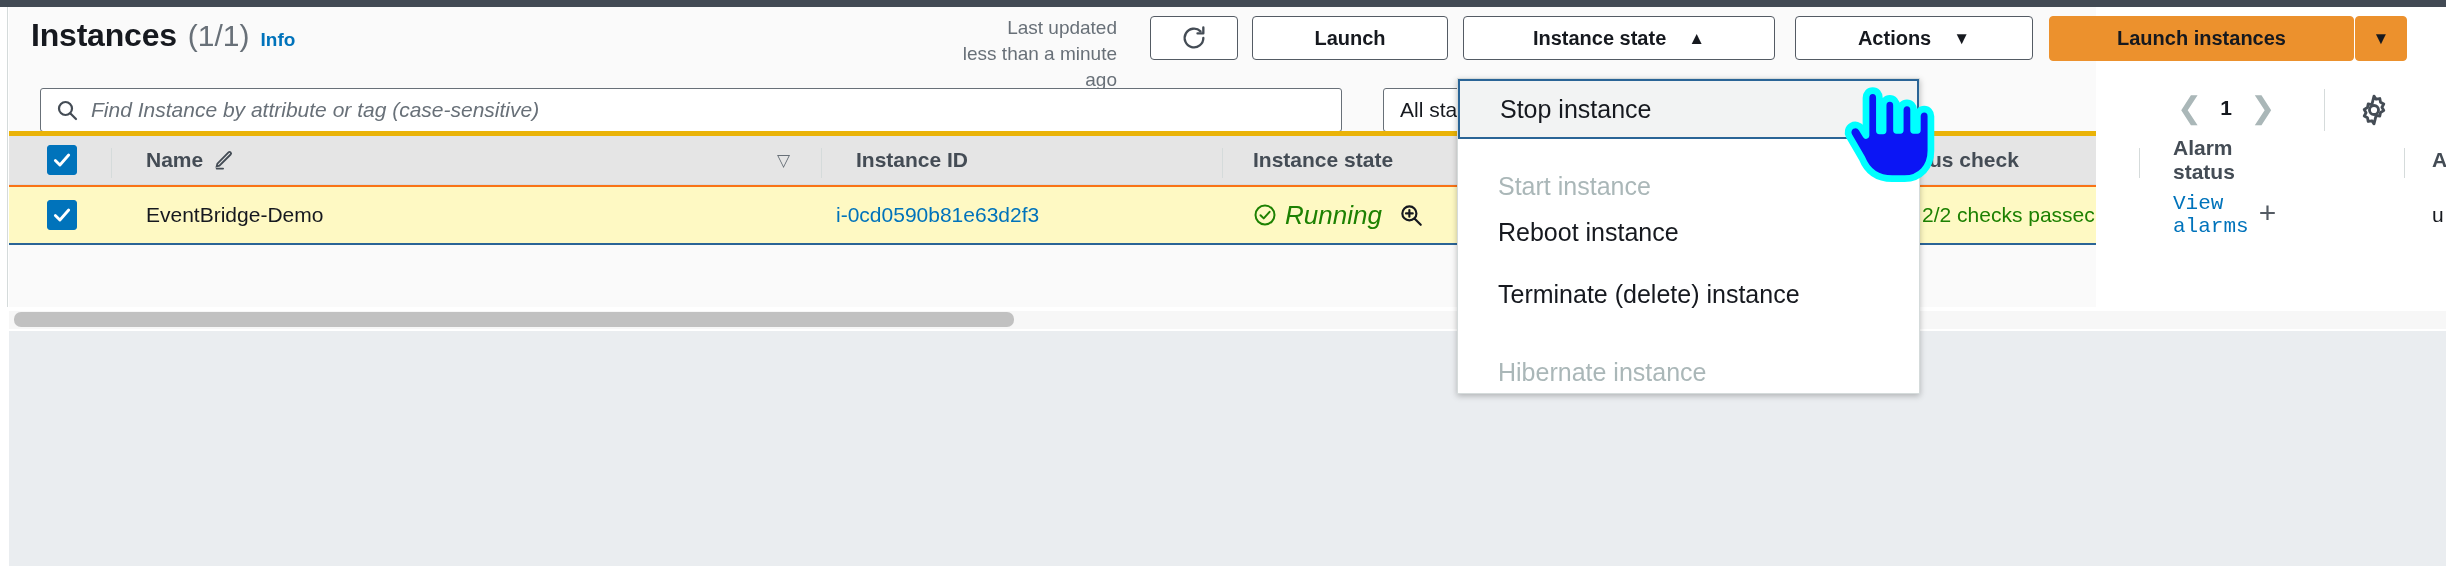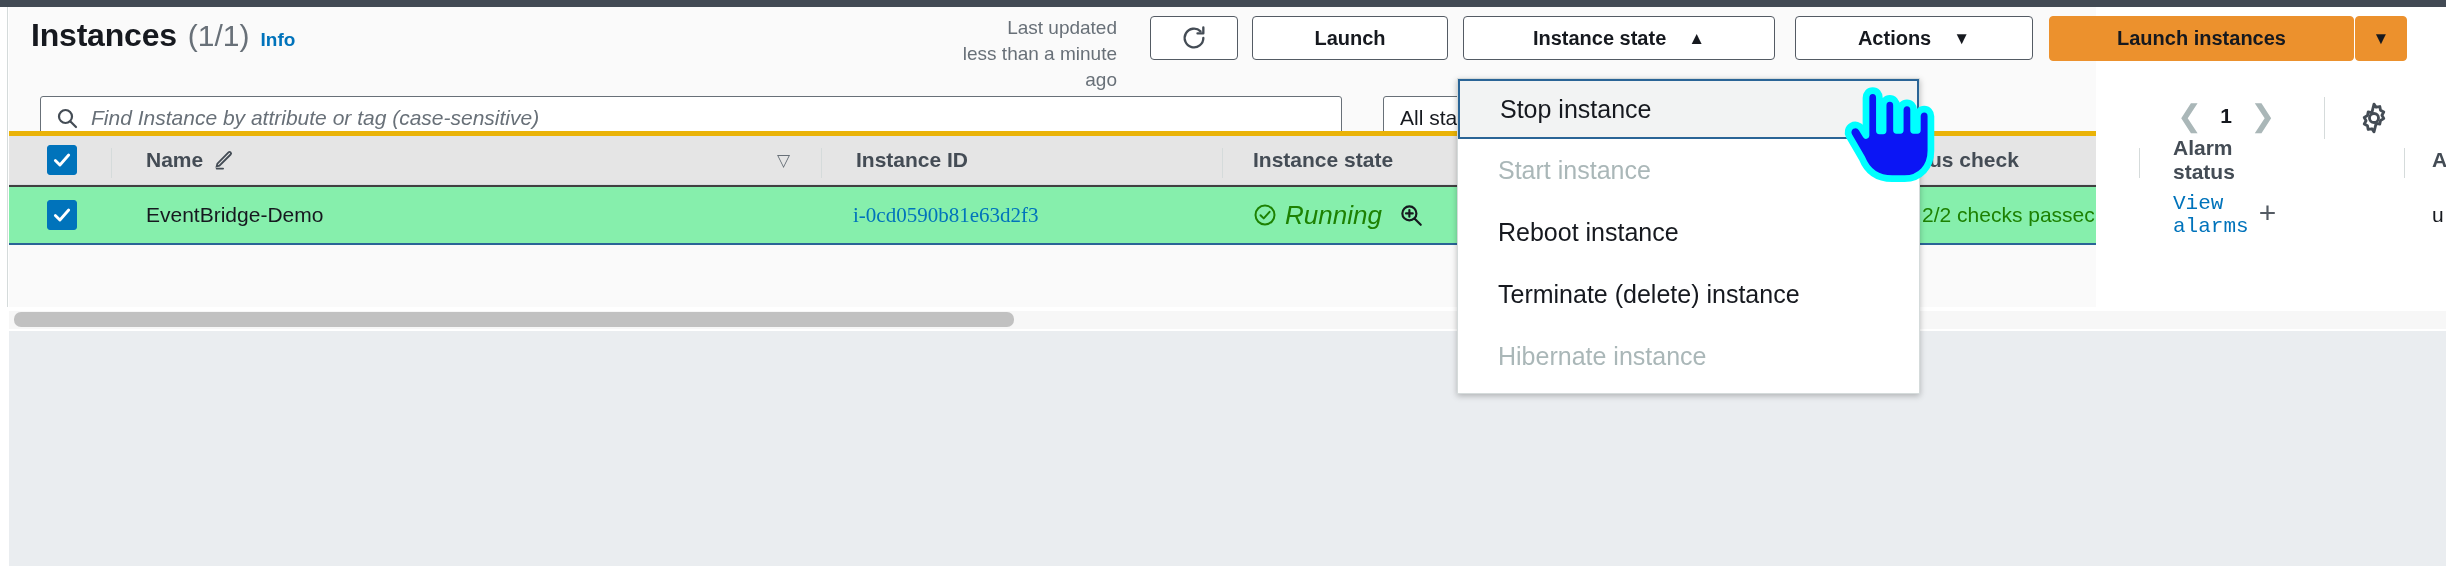--- a/index.html
+++ b/index.html
@@ -39,42 +39,42 @@
   .btn-actions { position:absolute; left:1786px; top:9px; width:238px; height:44px; gap:22px; }
   .btn-launch  { position:absolute; left:2040px; top:9px; width:305px; height:45px;
       background:#ec912d; border:1px solid #ec912d; color:#16191f; }
   .btn-launch-caret { position:absolute; left:2346px; top:9px; width:52px; height:45px;
       background:#ec912d; border:1px solid #ec912d; color:#16191f; }
 
   .refresh-ico { width:28px; height:28px; }
   .caret { font-size:17px; color:#16191f; line-height:1; }
 
   
-  .filter-row { position:absolute; left:0; top:78px; width:100%; height:62px; }
+  .filter-row { position:absolute; left:0; top:70px; width:100%; height:62px; }
   .search-box { position:absolute; left:31px; top:11px; width:1302px; height:44px;
       border:1px solid #687078; border-radius:3px; background:#ffffff;
       display:flex; align-items:center; padding:0 14px; gap:12px; }
   .search-ico { width:24px; height:24px; flex:0 0 auto; }
   .search-ph { font-size:21px; font-style:italic; color:#687078; }
 
   .state-filter { position:absolute; left:1374px; top:11px; width:200px; height:44px;
       border:1px solid #687078; border-radius:3px; background:#ffffff;
       display:flex; align-items:center; padding:0 16px; font-size:21px; color:#16191f; }
 
   .pager { position:absolute; left:2168px; top:16px; display:flex; align-items:center; gap:14px; }
   .chev { font-size:30px; color:#aab7b8; cursor:pointer; line-height:1; font-weight:300; }
   .pagenum { font-size:21px; font-weight:bold; color:#16191f; min-width:20px; text-align:center; }
   .pager-div { position:absolute; left:2315px; top:12px; width:1px; height:42px; background:#d5dbdb; }
   .gear-btn { position:absolute; left:2348px; top:16px; width:34px; height:34px; cursor:pointer; }
 
   
   .tbl { position:absolute; left:0; top:124px; width:100%; }
   .thead { position:relative; height:54px; border-top:5px solid #eab308; border-bottom:1px solid #d9dcdf; background:#e5e5e5; }
-  .trow  { position:relative; height:60px; background:#86efac;
-      border-top:2px solid #404040; border-bottom:2px solid #2a6496; }
+  .trow  { position:relative; height:60px; background:#fef9c3;
+      border-top:2px solid #f97316; border-bottom:2px solid #2a6496; }
 
   .cell { position:absolute; top:0; height:100%; display:flex; align-items:center; }
   .vdiv { position:absolute; top:12px; width:1px; height:30px; background:#d5dbdb; }
 
   .chk { width:30px; height:30px; border-radius:3px; background:#0073bb; border:1px solid #0073bb;
       display:flex; align-items:center; justify-content:center; cursor:pointer; }
   .chk svg { width:20px; height:20px; }
 
   .th-text { font-size:21px; font-weight:bold; color:#444c55; }
   .sort-ico { font-size:17px; color:#687078; }
@@ -99,21 +99,21 @@
   .bottom-area { position:absolute; left:9px; top:331px; width:2437px; height:235px; background:#eaedf0; }
   .bottom-left-rail { position:absolute; left:0; top:331px; width:9px; height:235px; background:#ffffff; }
 
   
   .menu { position:absolute; left:1457px; top:78px; width:463px;
       background:#ffffff; border:1px solid #d5dbdb;
       box-shadow:0 2px 6px rgba(0,0,0,0.25); z-index:40; padding-bottom:6px; }
   .menu-item { height:62px; display:flex; align-items:center; padding-left:40px;
       font-size:25px; color:#16191f; cursor:pointer; }
   .menu-item.sel { background:#f2f3f3; border:2px solid #2a6496; height:60px; }
-  .menu-item.disabled { color:#aab7b8; cursor:default; }
+  .menu-item.disabled { color:#aab7b8; cursor:default;align-items:flex-end; }
 
   
   .cursor { position:absolute; left:1838px; top:83px; width:108px; height:104px; z-index:60; pointer-events:none; }
 </style>
 </head>
 <body>
 
 <div id="app">
 
   <div class="top-strip"></div>
@@ -245,21 +245,21 @@
             <svg viewBox="0 0 24 24" fill="none" stroke="#ffffff" stroke-width="3.4" stroke-linecap="round" stroke-linejoin="round">
               <polyline points="4,12.5 9.5,18 20,6"></polyline>
             </svg>
           </div>
         </div>
 
         <div class="cell" style="left:137px;">
           <span class="cell-name">EventBridge-Demo</span>
         </div>
 
-        <div class="cell" style="left:844px;font-family:Liberation Serif, serif;">
+        <div class="cell" style="left:827px;">
           <span class="cell-id">i-0cd0590b81e63d2f3</span>
         </div>
 
         <div class="cell" style="left:1244px;">
           <svg class="ok-circle" viewBox="0 0 24 24" fill="none" stroke="#1d8102" stroke-width="2" stroke-linecap="round" stroke-linejoin="round">
             <circle cx="12" cy="12" r="9.5"></circle>
             <polyline points="7.5,12.3 10.7,15.4 16.6,8.8"></polyline>
           </svg>
           <span class="state-ok">Running</span>
           <svg class="magnify" viewBox="0 0 24 24" fill="none" stroke="#16191f" stroke-width="2" stroke-linecap="round">

